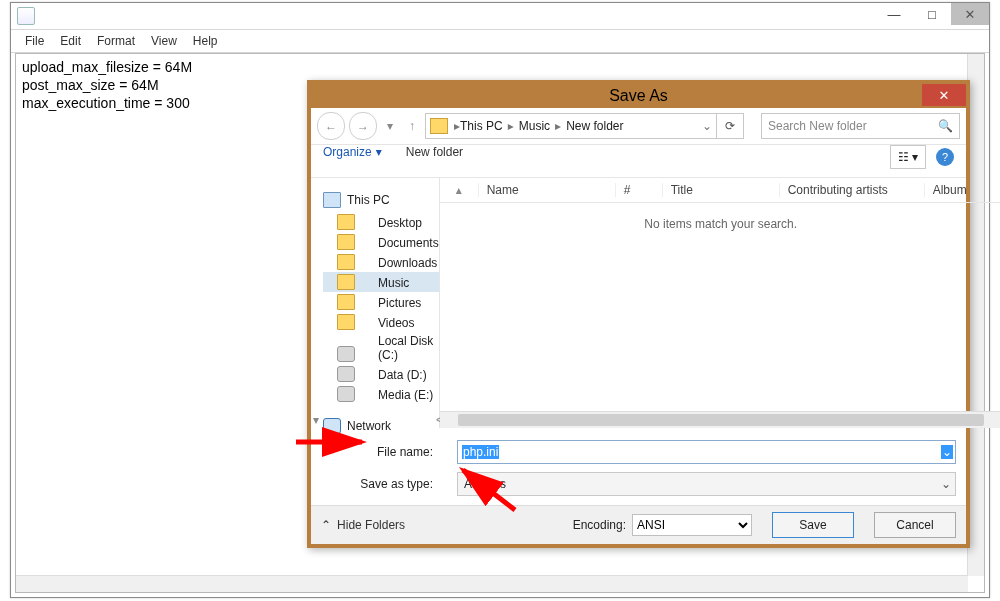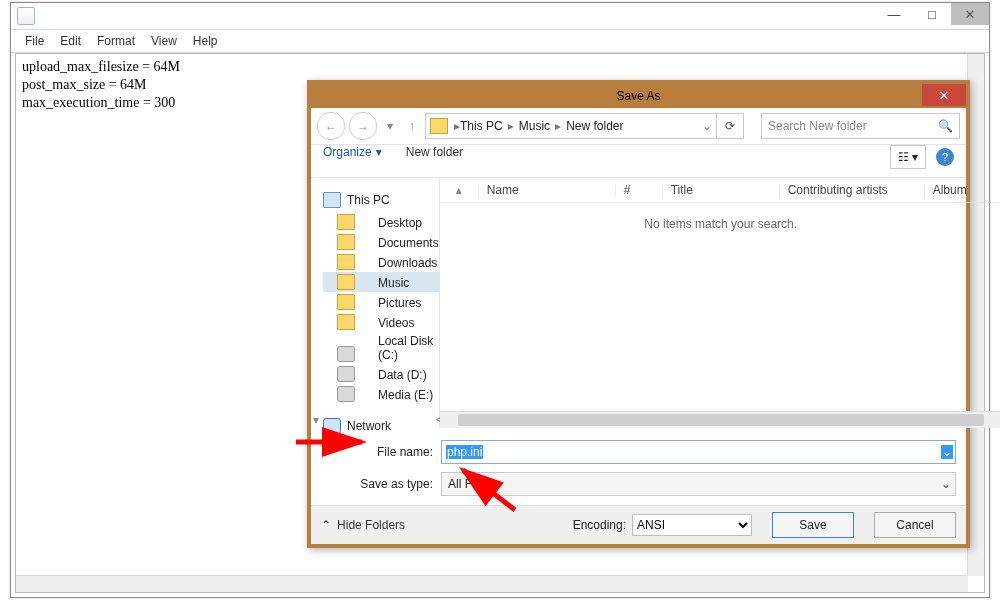--- a/index.html
+++ b/index.html
@@ -8,28 +8,28 @@
   .np{position:absolute;left:10px;top:2px;width:978px;height:594px;background:#fff;border:1px solid #8a8a8a;box-shadow:0 0 2px rgba(0,0,0,.2)}
   .np-title{height:26px;background:#fff;display:flex;align-items:center;position:relative}
   .np-title .doc-icon{width:16px;height:16px;margin:0 6px;background:linear-gradient(#fff,#eef);border:1px solid #9bb;border-radius:2px}
   .np-title .title-txt{position:absolute;left:0;right:0;text-align:center;font-size:12px;color:#555}
   .winbtns{position:absolute;right:0;top:0;display:flex}
   .winbtn{width:38px;height:22px;display:flex;align-items:center;justify-content:center;color:#333;font-size:13px}
   .winbtn.close{background:#bfbfbf;color:#555}
   .np-menu{height:22px;display:flex;align-items:center;border-top:1px solid #d7d7d7;border-bottom:1px solid #d7d7d7;padding-left:6px;}
   .np-menu span{padding:2px 8px;color:#333}
   .np-body{position:absolute;left:4px;right:4px;top:50px;bottom:4px;border:1px solid #b8b8b8;background:#fff;overflow:hidden}
-  .np-text{padding:4px 6px;font-family:Liberation Serif, serif;font-size:14px;white-space:pre;color:#000;line-height:1.3}
+  .np-text{padding:4px 6px;font-family:Liberation Sans, sans-serif;font-size:14px;white-space:pre;color:#000;line-height:1.3}
   .np-scroll{position:absolute;right:0;top:0;bottom:16px;width:16px;background:#f0f0f0;border-left:1px solid #ddd}
   .np-scroll-h{position:absolute;left:0;right:16px;bottom:0;height:16px;background:#f0f0f0;border-top:1px solid #ddd}
   
   .dlg{position:absolute;left:307px;top:80px;width:655px;height:460px;background:#fff;border:4px solid #b77e3e;box-shadow:2px 2px 8px rgba(0,0,0,.3)}
   .dlg-title{height:24px;background:#b77e3e;display:flex;align-items:center;position:relative;color:#000}
   .dlg-title .doc-icon{margin:0 6px}
-  .dlg-title .t{position:absolute;left:0;right:0;text-align:center;font-size:12px;color:#000}
+  .dlg-title .t{position:absolute;left:0;right:0;text-align:center;font-size:16px;color:#000}
   .dlg-close{position:absolute;right:0;top:0;width:44px;height:22px;background:#c8483a;color:#fff;display:flex;align-items:center;justify-content:center;font-size:13px}
   .dlg-inner{position:absolute;left:0;right:0;top:24px;bottom:0;background:#fff}
   
   .navrow{height:36px;display:flex;align-items:center;padding:0 6px;border-bottom:1px solid #e5e5e5}
   .navbtn{width:26px;height:26px;border:1px solid #cfcfcf;border-radius:13px;margin-right:4px;display:flex;align-items:center;justify-content:center;color:#888}
   .navbtn.plain{border:none;border-radius:0;width:18px}
   .addr{flex:1;height:24px;border:1px solid #c8c8c8;display:flex;align-items:center;padding:0 4px;font-size:12px}
   .addr .fld{width:16px;height:14px;background:#ffd869;border:1px solid #c9a23a;margin-right:6px}
   .addr .sep{margin:0 5px;color:#777}
   .refresh{width:26px;height:24px;border:1px solid #c8c8c8;border-left:none;display:flex;align-items:center;justify-content:center;color:#555}
@@ -57,21 +57,21 @@
   .cols .arrow{width:22px;text-align:center;color:#888}
   .cols span{border-right:1px solid #eee;padding:0 8px}
   .col-name{width:120px}.col-num{width:30px}.col-title{width:100px}.col-art{width:128px}.col-alb{width:60px;border-right:none}
   .empty{text-align:center;color:#666;margin-top:14px;font-size:12px}
   .list-scroll{position:absolute;left:0;right:0;bottom:0;height:16px;background:#f0f0f0;border-top:1px solid #ddd}
   .list-scroll .thumb{position:absolute;left:18px;right:18px;top:2px;bottom:2px;background:#cfcfcf;border-radius:2px}
   .tree-scroll{position:absolute;left:0;width:130px;bottom:0;height:16px;display:flex;align-items:center;justify-content:space-between;color:#888;padding:0 2px}
   
   .fields{position:absolute;left:0;right:0;bottom:38px;height:66px;padding:8px 10px 0 46px}
   .fr{display:flex;align-items:center;margin-bottom:8px}
-  .fr label{width:76px;text-align:right;margin-right:8px;color:#222}
+  .fr label{width:76px;text-align:right;margin-right:24px;color:#222}
   .fr .inp{flex:1;height:22px;border:1px solid #8aa9cf;background:#fff;display:flex;align-items:center;padding:0 4px;position:relative}
   .fr .inp.sel span{background:#3399ff;color:#fff;padding:0 1px}
   .fr .inp .dd{position:absolute;right:2px;color:#555}
   .fr .cmb{flex:1;height:22px;border:1px solid #c8c8c8;background:#f4f4f4;display:flex;align-items:center;padding:0 6px;position:relative}
   .fr .cmb .dd{position:absolute;right:4px;color:#555}
   
   .dlg-foot{position:absolute;left:0;right:0;bottom:0;height:38px;background:#f0f0f0;border-top:1px solid #ddd;display:flex;align-items:center;padding:0 10px}
   .hide{display:flex;align-items:center;gap:6px;color:#333}
   .enc{margin-left:auto;display:flex;align-items:center;gap:6px}
   .enc select{width:120px;height:22px;border:1px solid #bfbfbf;background:#fff;font:inherit}

